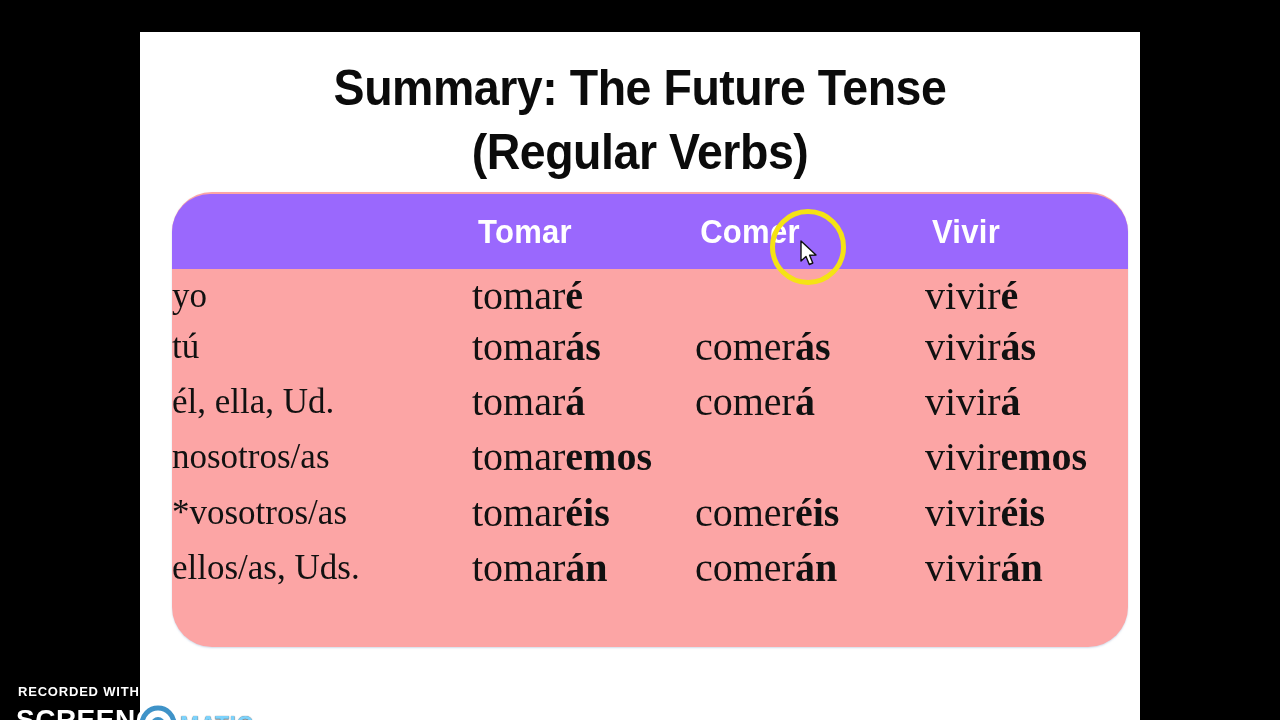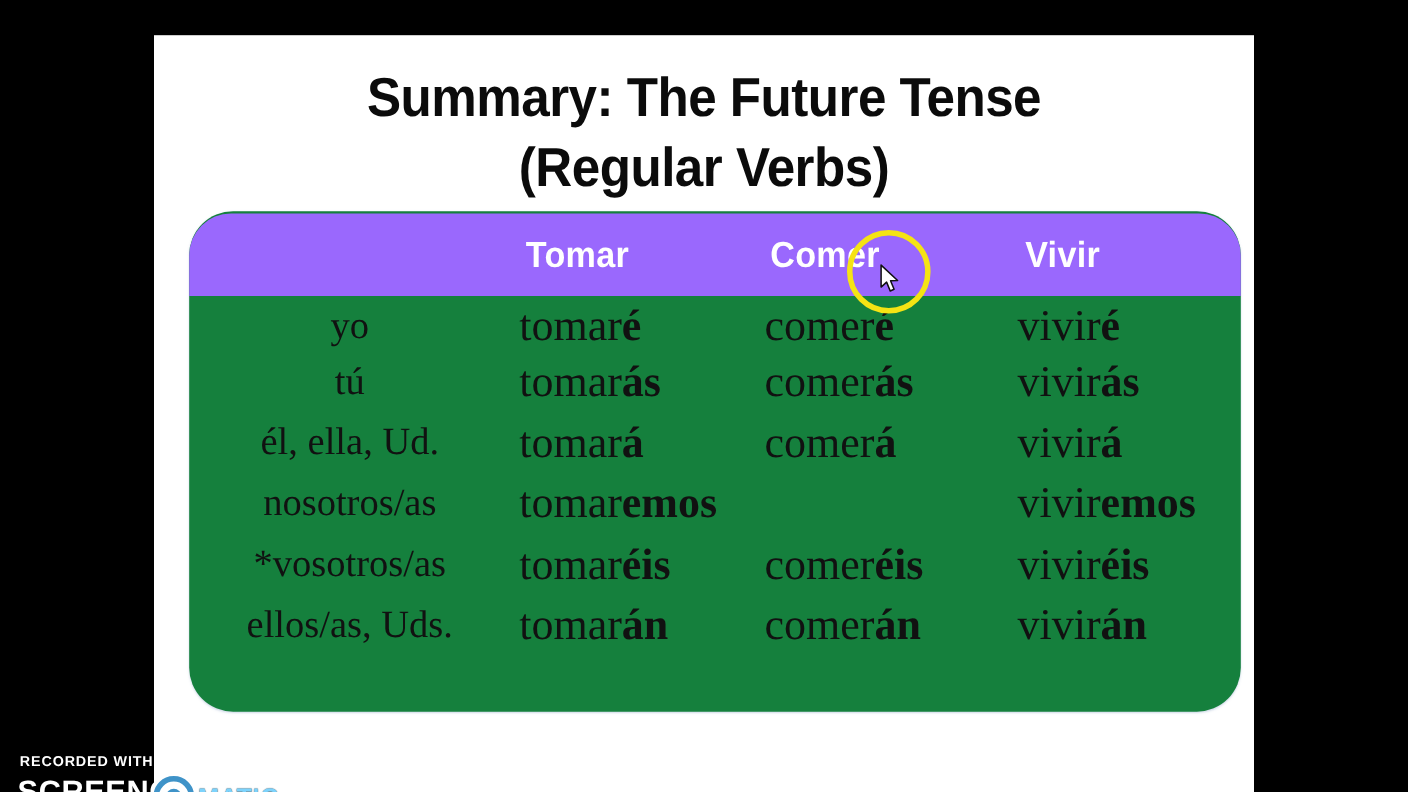--- a/index.html
+++ b/index.html
@@ -61,21 +61,21 @@
   }
   #title .line { display: block; white-space: nowrap; }
 
   
   #table-card {
     position: absolute;
     left: 32px;          
     top: 160px;
     width: 956px;        
     height: 455px;
-    background: #15803d;
+    background: #fca5a5;
     border-radius: 40px;
     box-shadow: 0 1px 2px rgba(120,150,190,0.35);
   }
 
   #table-header {
     position: absolute;
     left: 0;
     top: 2px;
     width: 956px;
     height: 75px;
@@ -115,25 +115,24 @@
     width: 956px;
     height: 54px;
   }
   .row .pronoun {
     position: absolute;
     left: 0;
     top: 0;
     width: 238px;         
     height: 54px;
     line-height: 54px;
-    text-align: center;
+    text-align: left;
     font-size: 35px;
     color: #111111;
     white-space: nowrap;
-    padding-left: 27px;
   }
   .row .verb {
     position: absolute;
     top: 0;
     height: 54px;
     line-height: 54px;
     text-align: left;
     font-size: 40px;
     color: #111111;
     white-space: nowrap;
@@ -231,21 +230,20 @@
         <div class="header-cell c1">Tomar</div>
         <div class="header-cell c2">Comer</div>
         <div class="header-cell c3">Vivir</div>
       </div>
 
       <div id="table-body">
 
         <div class="row" style="top:0px">
           <div class="pronoun">yo</div>
           <div class="verb v1"><span>tomar</span><b>é</b></div>
-          <div class="verb v2"><span>comer</span><b>é</b></div>
           <div class="verb v3"><span>vivir</span><b>é</b></div>
         </div>
 
         <div class="row" style="top:51px">
           <div class="pronoun">tú</div>
           <div class="verb v1"><span>tomar</span><b>ás</b></div>
           <div class="verb v2"><span>comer</span><b>ás</b></div>
           <div class="verb v3"><span>vivir</span><b>ás</b></div>
         </div>
 

